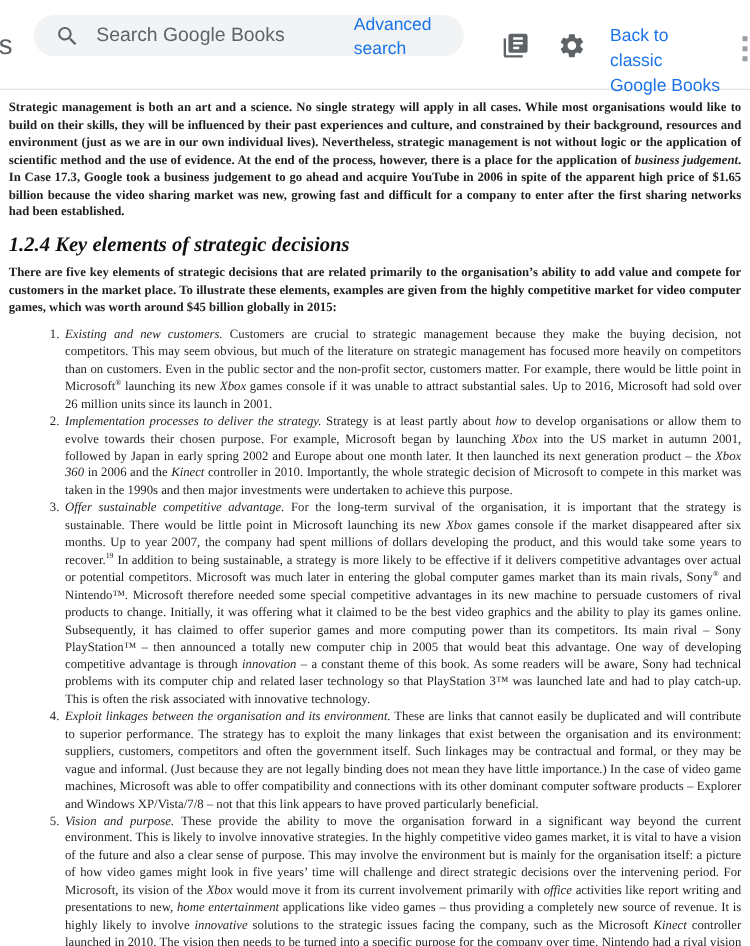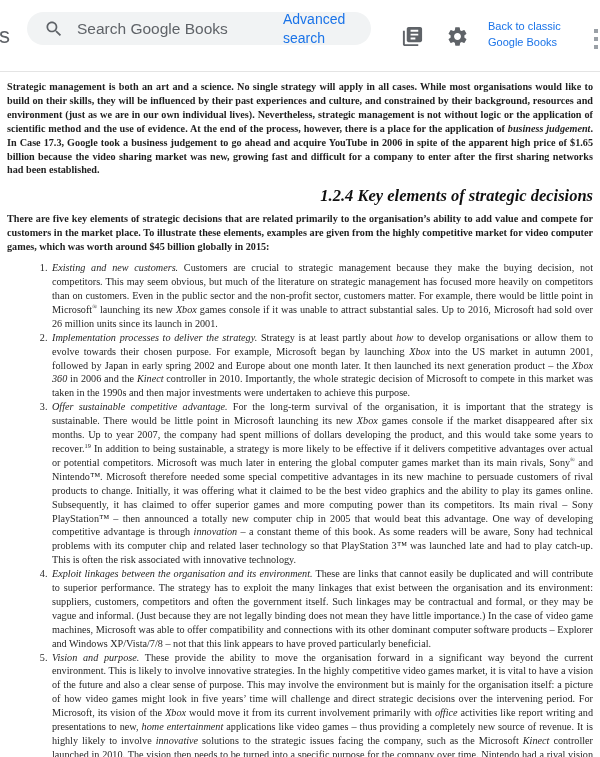--- a/index.html
+++ b/index.html
@@ -18,31 +18,31 @@
                   font-size:15.5px; margin-left:13px; color:#202124;
                   font-family:"Liberation Sans", sans-serif; }
   .search-input::placeholder { color:#5f6368; opacity:1; }
   .advanced-link { flex:0 0 auto; width:74px; text-align:left; font-size:14px; line-height:1.35;
                    color:#1a73e8; text-decoration:none; }
   .icon-btn { position:absolute; top:24px; width:24px; height:24px; border:none;
               background:none; padding:0; cursor:pointer; }
   .icon-btn svg { width:23px; height:23px; fill:#5f6368; display:block; }
   .lib-btn  { left:401px; }
   .gear-btn { left:446px; }
-  .back-link { position:absolute; left:488px; top:19px; width:88px; font-size:11px;
+  .back-link { position:absolute; left:488px; top:19px; width:88px; font-size:14px;
                line-height:1.42; color:#1a73e8; text-decoration:none; }
   .kebab { position:absolute; right:0px; top:29px; width:6px; height:22px; cursor:pointer; }
   .kebab i { display:block; width:3.5px; height:3.5px; background:#9aa0a6; margin:0 0 4.5px 0; }
 
   
   main { padding:8px 7px 0 7px; font-family:"Liberation Serif", serif; color:#1f1f1f;
          font-size:10.2px; line-height:13.9px; text-align:justify; }
   .para { margin:0;font-weight:bold; }
   .section-heading { font-family:"Liberation Serif", serif; font-style:italic; font-weight:bold;
-                     font-size:16.5px; line-height:1.1; margin:10px 0 7px 0; text-align:right;
+                     font-size:16.5px; line-height:1.1; margin:10px 0 7px 0; text-align:left;
                      color:#111; }
   ol.key-list { margin:7px 0 0 0; padding-left:43px; list-style:decimal; }
   ol.key-list li { padding-left:2px; margin:0; }
   sup { font-size:0.62em; line-height:0; vertical-align:super; }
 </style>
 </head>
 <body>
 
 <div class="screen">
 

